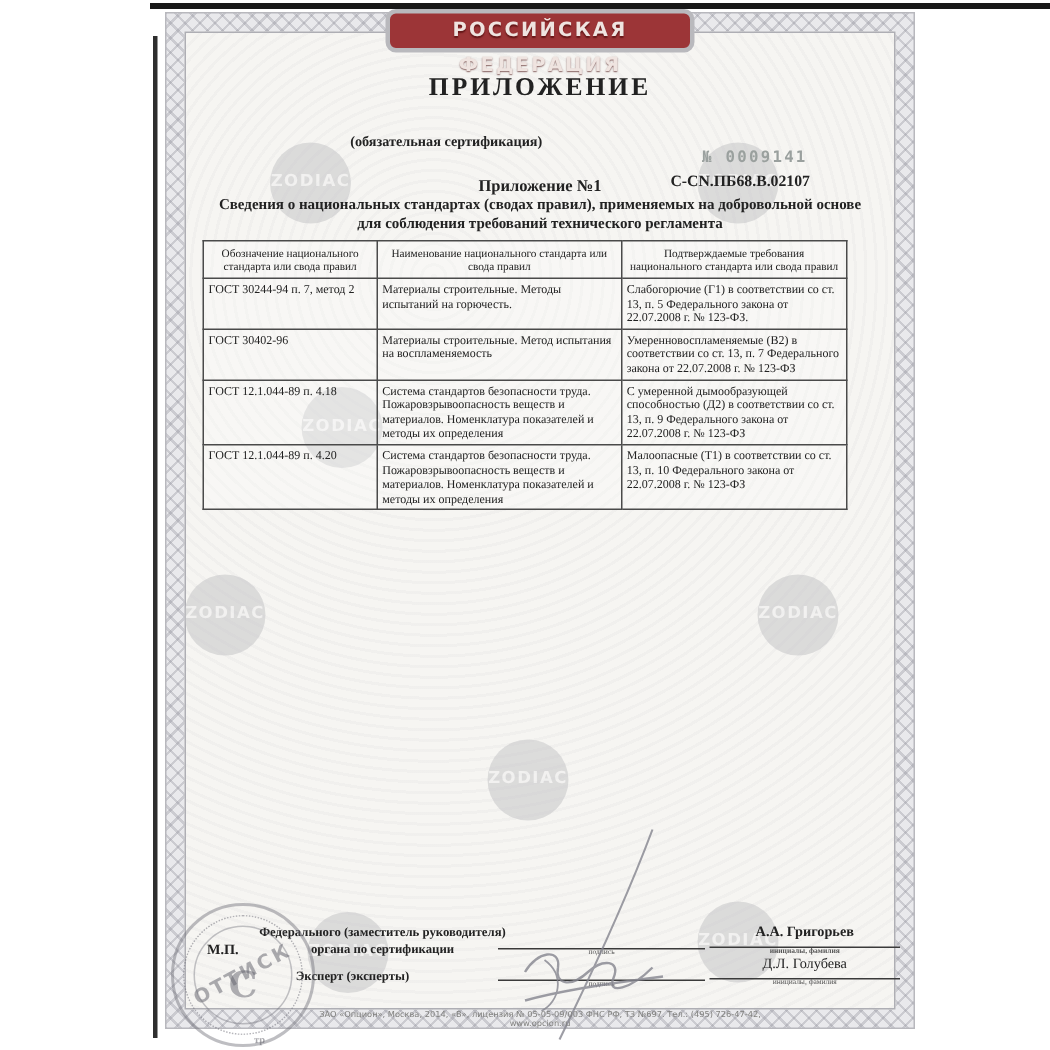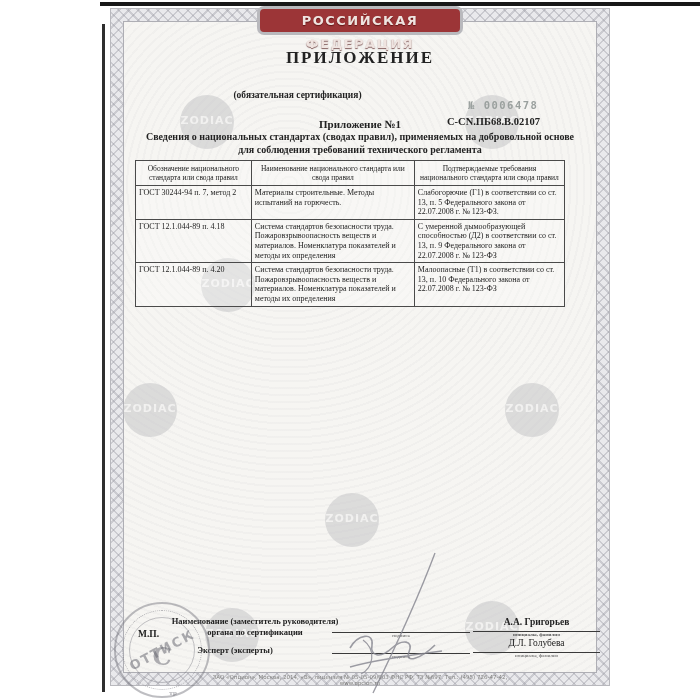--- a/index.html
+++ b/index.html
@@ -137,21 +137,21 @@
           <span>ZODIAC</span>
         </div>
     </div>
 
     <div class="badge">РОССИЙСКАЯ ФЕДЕРАЦИЯ</div>
 
     <div class="content">
       <div class="doc-title">ПРИЛОЖЕНИЕ</div>
       <div class="cert-number">С-CN.ПБ68.В.02107</div>
       <div class="cert-type">(обязательная сертификация)</div>
-      <div class="blank-number">№ 0006478</div>
+      <div class="blank-number">№ 0009141</div>
 
       <div class="annex-title">Приложение №1</div>
       <div class="annex-desc">Сведения о национальных стандартах (сводах правил), применяемых на добровольной основе для соблюдения требований технического регламента</div>
 
       <table class="std">
         <colgroup>
             <col class="c1">
             <col class="c2">
             <col class="c3">
           </colgroup>
@@ -162,41 +162,46 @@
             <th>Подтверждаемые требования национального стандарта или свода правил</th>
           </tr>
         </thead>
         <tbody>
           <tr>
             <td>ГОСТ 30244-94 п. 7, метод 2</td>
             <td>Материалы строительные. Методы испытаний на горючесть.</td>
             <td>Слабогорючие (Г1) в соответствии со ст. 13, п. 5 Федерального закона от 22.07.2008 г. № 123-ФЗ.</td>
           </tr>
           <tr>
+            <td>ГОСТ 30402-96</td>
+            <td>Материалы строительные. Метод испытания на воспламеняемость</td>
+            <td>Умеренновоспламеняемые (В2) в соответствии со ст. 13, п. 7 Федерального закона от 22.07.2008 г. № 123-ФЗ</td>
+          </tr>
+          <tr>
             <td>ГОСТ 12.1.044-89 п. 4.18</td>
             <td>Система стандартов безопасности труда. Пожаровзрывоопасность веществ и материалов. Номенклатура показателей и методы их определения</td>
             <td>С умеренной дымообразующей способностью (Д2) в соответствии со ст. 13, п. 9 Федерального закона от 22.07.2008 г. № 123-ФЗ</td>
           </tr>
           <tr>
             <td>ГОСТ 12.1.044-89 п. 4.20</td>
             <td>Система стандартов безопасности труда. Пожаровзрывоопасность веществ и материалов. Номенклатура показателей и методы их определения</td>
             <td>Малоопасные (Т1) в соответствии со ст. 13, п. 10 Федерального закона от 22.07.2008 г. № 123-ФЗ</td>
           </tr>
         </tbody>
       </table>
 
       <div class="stamp">
         <span class="imprint">ОТТИСК</span>
         <span class="mark-c">С</span>
         <span class="mark-tr">тр</span>
       </div>
       <div class="seal-mark">М.П.</div>
 
       <div class="head-label">
-        <span>Наименование (заместитель руководителя)</span><br>
+        <span>Федерального (заместитель руководителя)</span><br>
         <span>органа по сертификации</span>
       </div>
       <div class="expert-label">Эксперт (эксперты)</div>
 
       <div class="sig-line sig-line1">
         <span class="cap">подпись</span>
       </div>
       <div class="sig-line sig-line2">
         <span class="cap">подпись</span>
       </div>

